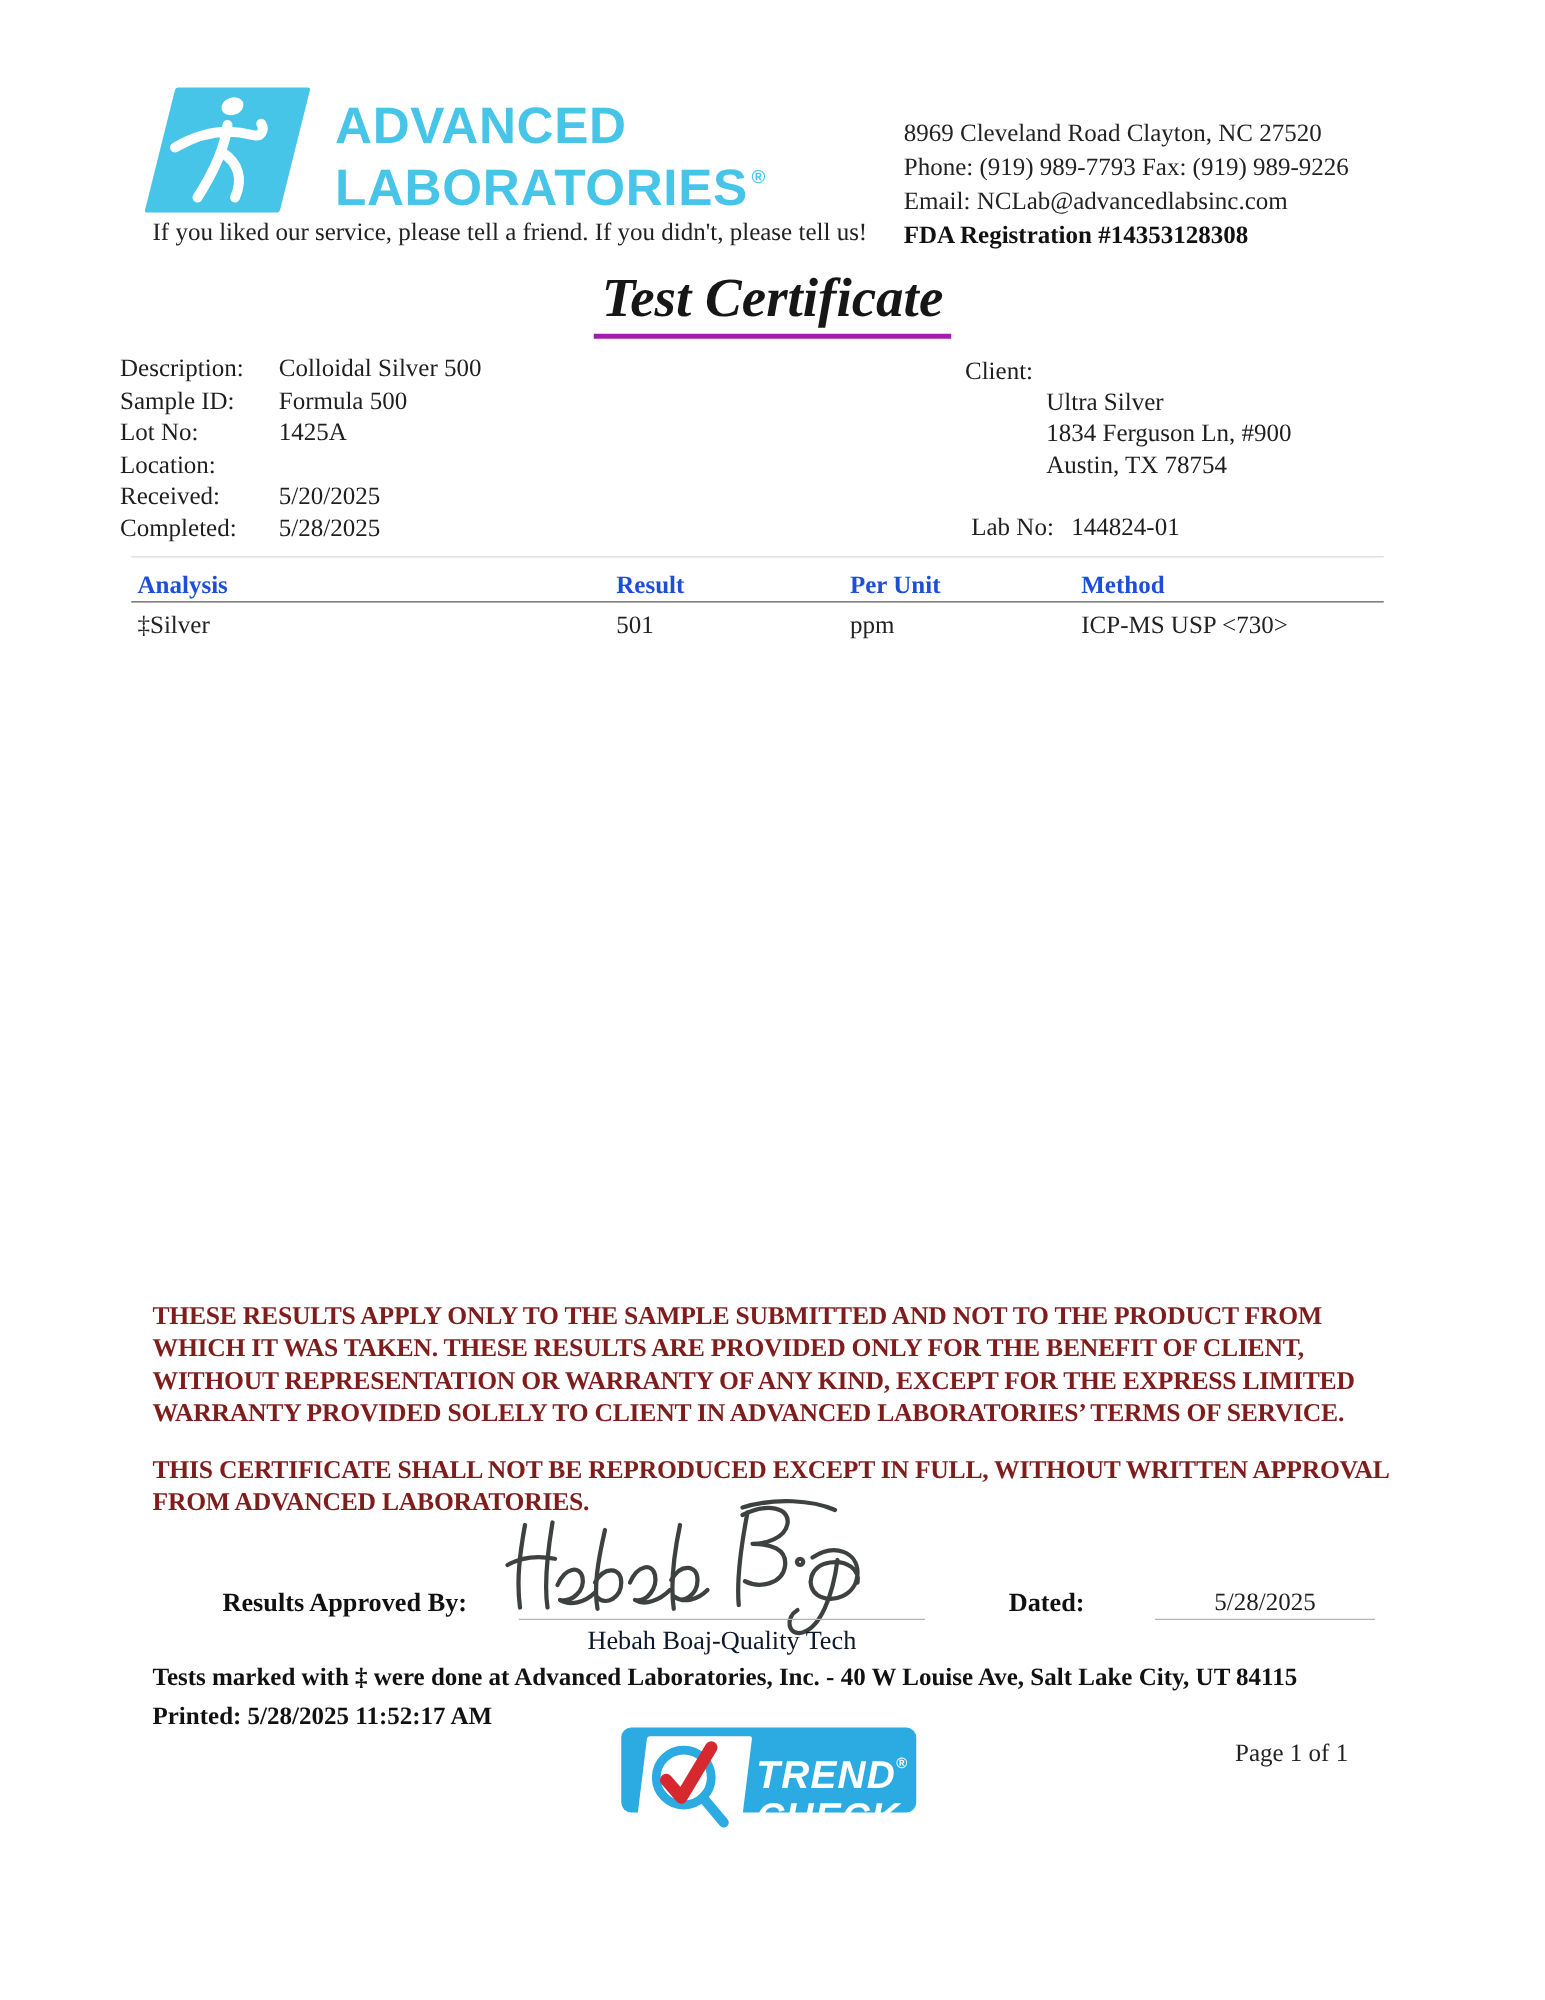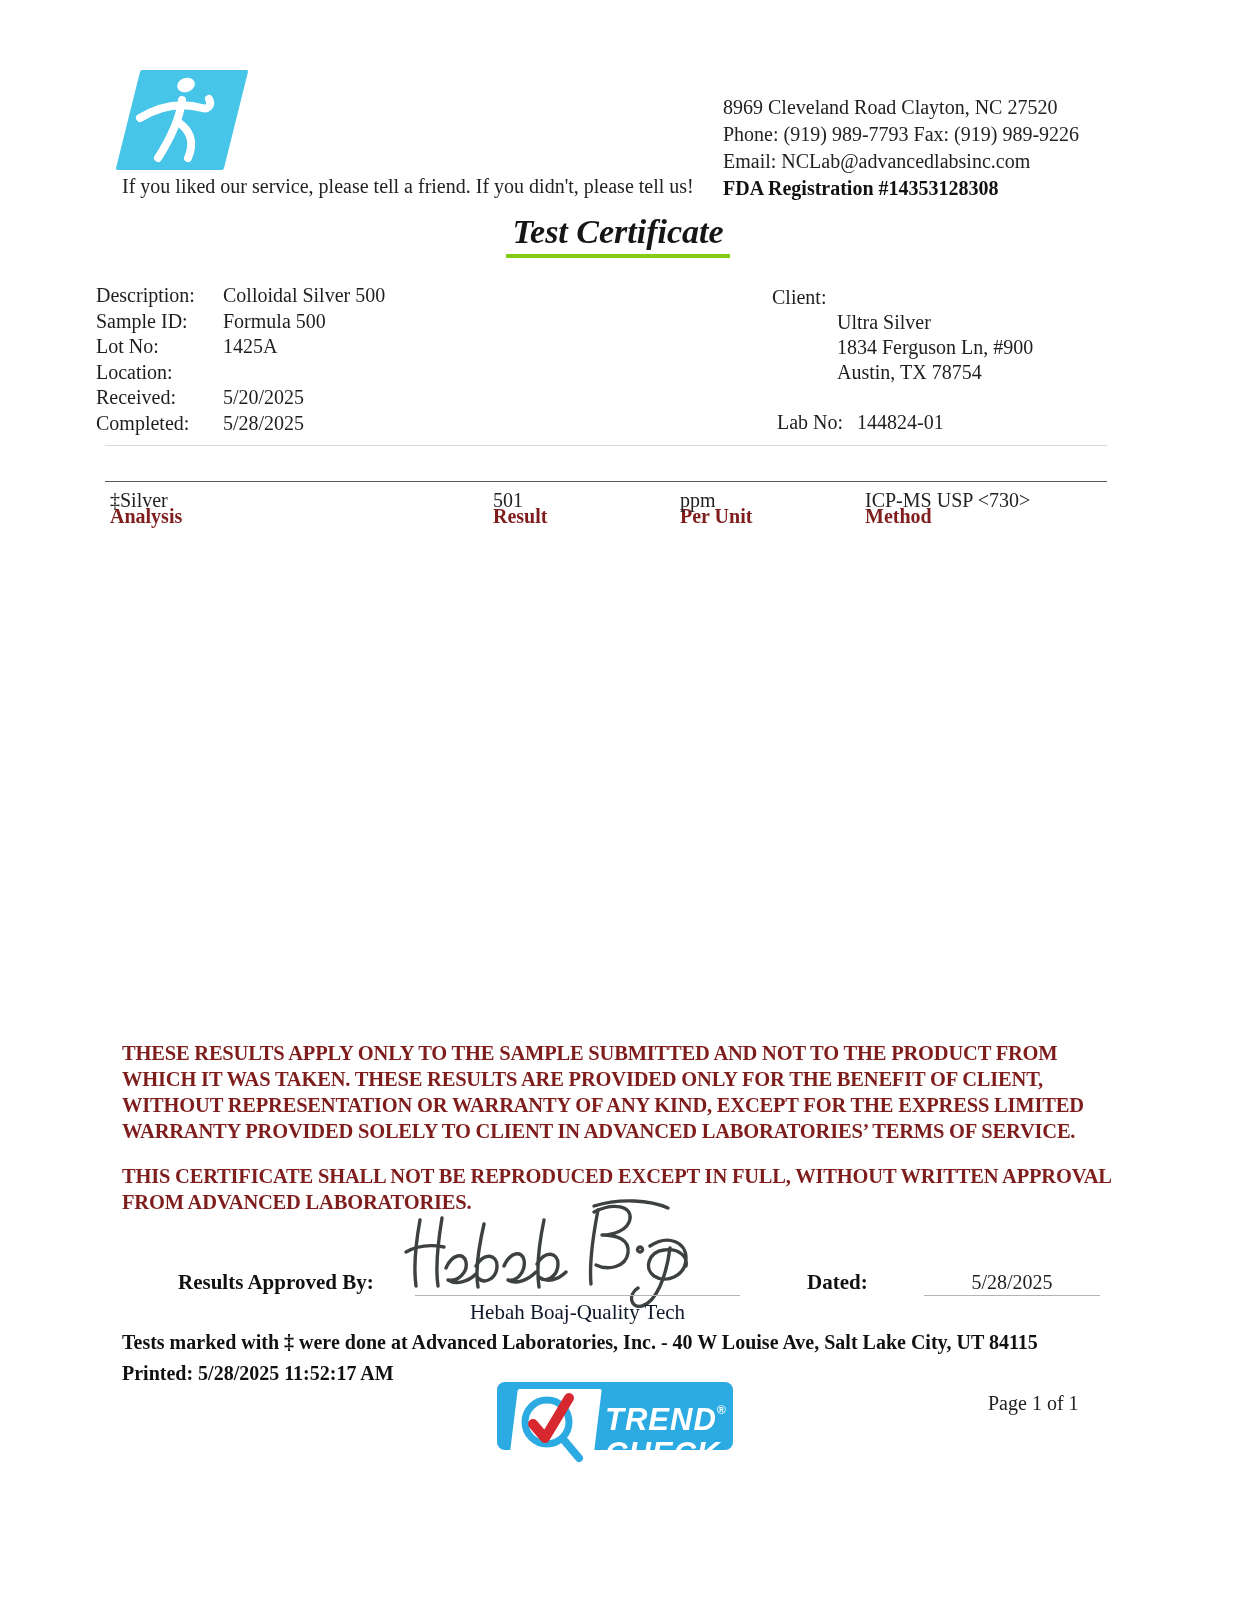--- a/index.html
+++ b/index.html
@@ -23,39 +23,39 @@
   }
   .brand .reg { font-size:15px; vertical-align:18px; margin-left:3px; }
   .tagline { left:122px; top:175px; font-size:20px; color:#222; white-space:nowrap; }
 
   .contact { left:723px; top:94px; font-size:20px; line-height:27px; color:#222; }
   .contact .fda { font-weight:700; color:#111; }
 
   
   .title-wrap { left:0; top:213px; width:1236px; text-align:center; }
   .title {
-    display:inline-block; font-style:italic; font-weight:700; font-size:34px;
-    color:#161616; border-bottom:4px solid #84cc16; padding:0 6px 3px 6px;
+    display:inline-block; font-style:italic; font-weight:700; font-size:44px;
+    color:#161616; border-bottom:4px solid #a21caf; padding:0 6px 3px 6px;
   }
 
   
   .sample-info { left:96px; top:284px; font-size:20px; }
   .sample-info .row { display:flex; height:25.5px; }
   .sample-info .lbl { width:127px; }
   .client-label { left:772px; top:286px; font-size:20px; }
   .client-block { left:837px; top:310px; font-size:20px; line-height:25px; }
   .labno { left:777px; top:411px; font-size:20px; }
   .labno span { margin-right:14px; }
   .labno .val { margin:0; }
 
   
   .rtable { left:105px; top:445px; width:1002px; height:70px; }
   .rtable .topline { position:absolute; left:0; top:0; width:1002px; height:1px; background:#d9d9d9; }
   .rtable .headline { position:absolute; left:0; top:36px; width:1002px; height:1px; background:#5a5a5a; }
-  .rtable .hcell { position:absolute; top:12px; font-weight:700; font-size:20px; color:#7f1d1d;margin-top:48px; }
+  .rtable .hcell { position:absolute; top:12px; font-weight:700; font-size:20px; color:#1d4ed8; }
   .rtable .dcell { position:absolute; top:44px; font-size:20px; color:#222; }
   .c0 { left:5px; } .c1 { left:388px; } .c2 { left:575px; } .c3 { left:760px; }
 
   
   .para {
     left:122px; width:1002px; font-weight:700; font-size:20.5px;
     line-height:26px; color:#7f1d1d; letter-spacing:-0.2px;
   }
   .para1 { top:1040px; }
   .para2 { top:1163px; }
@@ -98,20 +98,24 @@
   <div class="abs logo-mark"></div>
   <svg class="abs logo-person" viewBox="0 0 130 104">
     <g stroke="#ffffff" stroke-width="8" stroke-linecap="round" fill="none">
       <path d="M22 50 C42 38 62 34 84 40 C91 42 94 36 91 31"></path>
       <path d="M64 32 C62 50 54 68 40 90"></path>
       <path d="M60 54 C72 62 77 74 70 90"></path>
     </g>
     <ellipse cx="68" cy="17" rx="9" ry="7" fill="#ffffff" transform="rotate(-18 68 17)"></ellipse>
   </svg>
 
+  <div class="abs brand">
+    <div>ADVANCED</div>
+    <div><span>LABORATORIES</span><span class="reg">®</span></div>
+  </div>
 
   <div class="abs tagline">If you liked our service, please tell a friend.  If you didn't, please tell us!</div>
 
   <div class="abs contact">
     <div>8969 Cleveland Road Clayton, NC 27520</div>
     <div>Phone: (919) 989-7793 Fax: (919) 989-9226</div>
     <div>Email: NCLab@advancedlabsinc.com</div>
     <div class="fda">FDA Registration #14353128308</div>
   </div>
 

